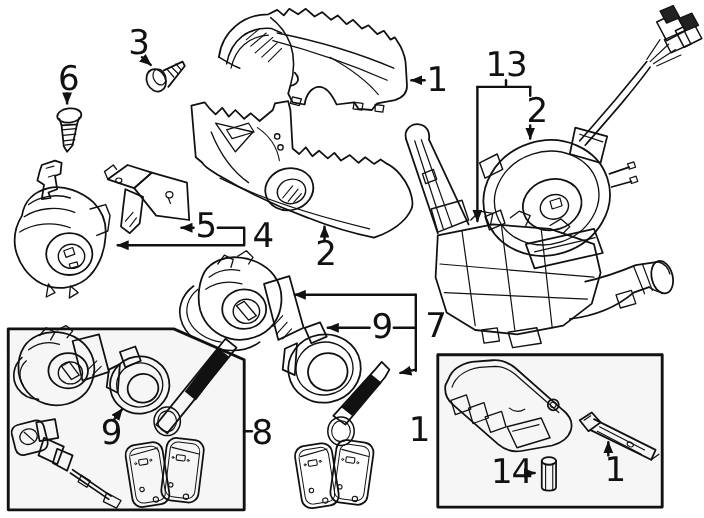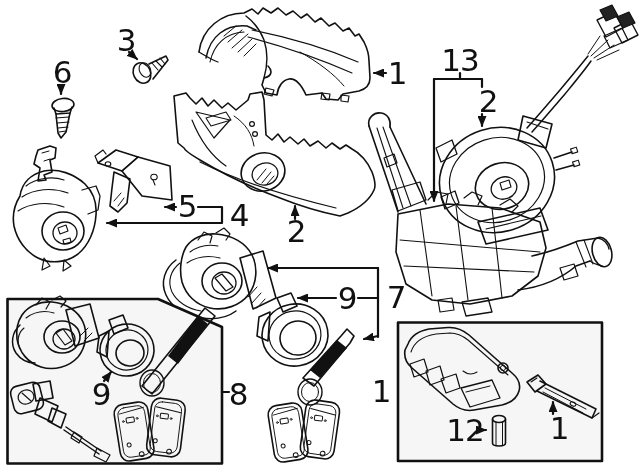--- a/index.html
+++ b/index.html
@@ -360,16 +360,16 @@
   <div class="callout" style="left:126px;top:40px">3</div>
   <div class="callout" style="left:239px;top:215px">4</div>
   <div class="callout" style="left:187px;top:206px">5</div>
   <div class="callout" style="left:62px;top:72px">6</div>
   <div class="callout" style="left:396px;top:297px">7</div>
   <div class="callout" style="left:238px;top:394px">8</div>
   <div class="callout" style="left:347px;top:298px">9</div>
   <div class="callout" style="left:101px;top:394px">9</div>
   <div class="callout" style="left:381px;top:391px">1</div>
   <div class="callout" style="left:559px;top:428px">1</div>
-  <div class="callout" style="left:465px;top:430px">12</div>
+  <div class="callout" style="left:465px;top:430px">14</div>
   <div class="callout" style="left:460px;top:60px">13</div>
   <div class="callout" style="left:488px;top:101px">2</div>
 </div>
 
 </body></html>

